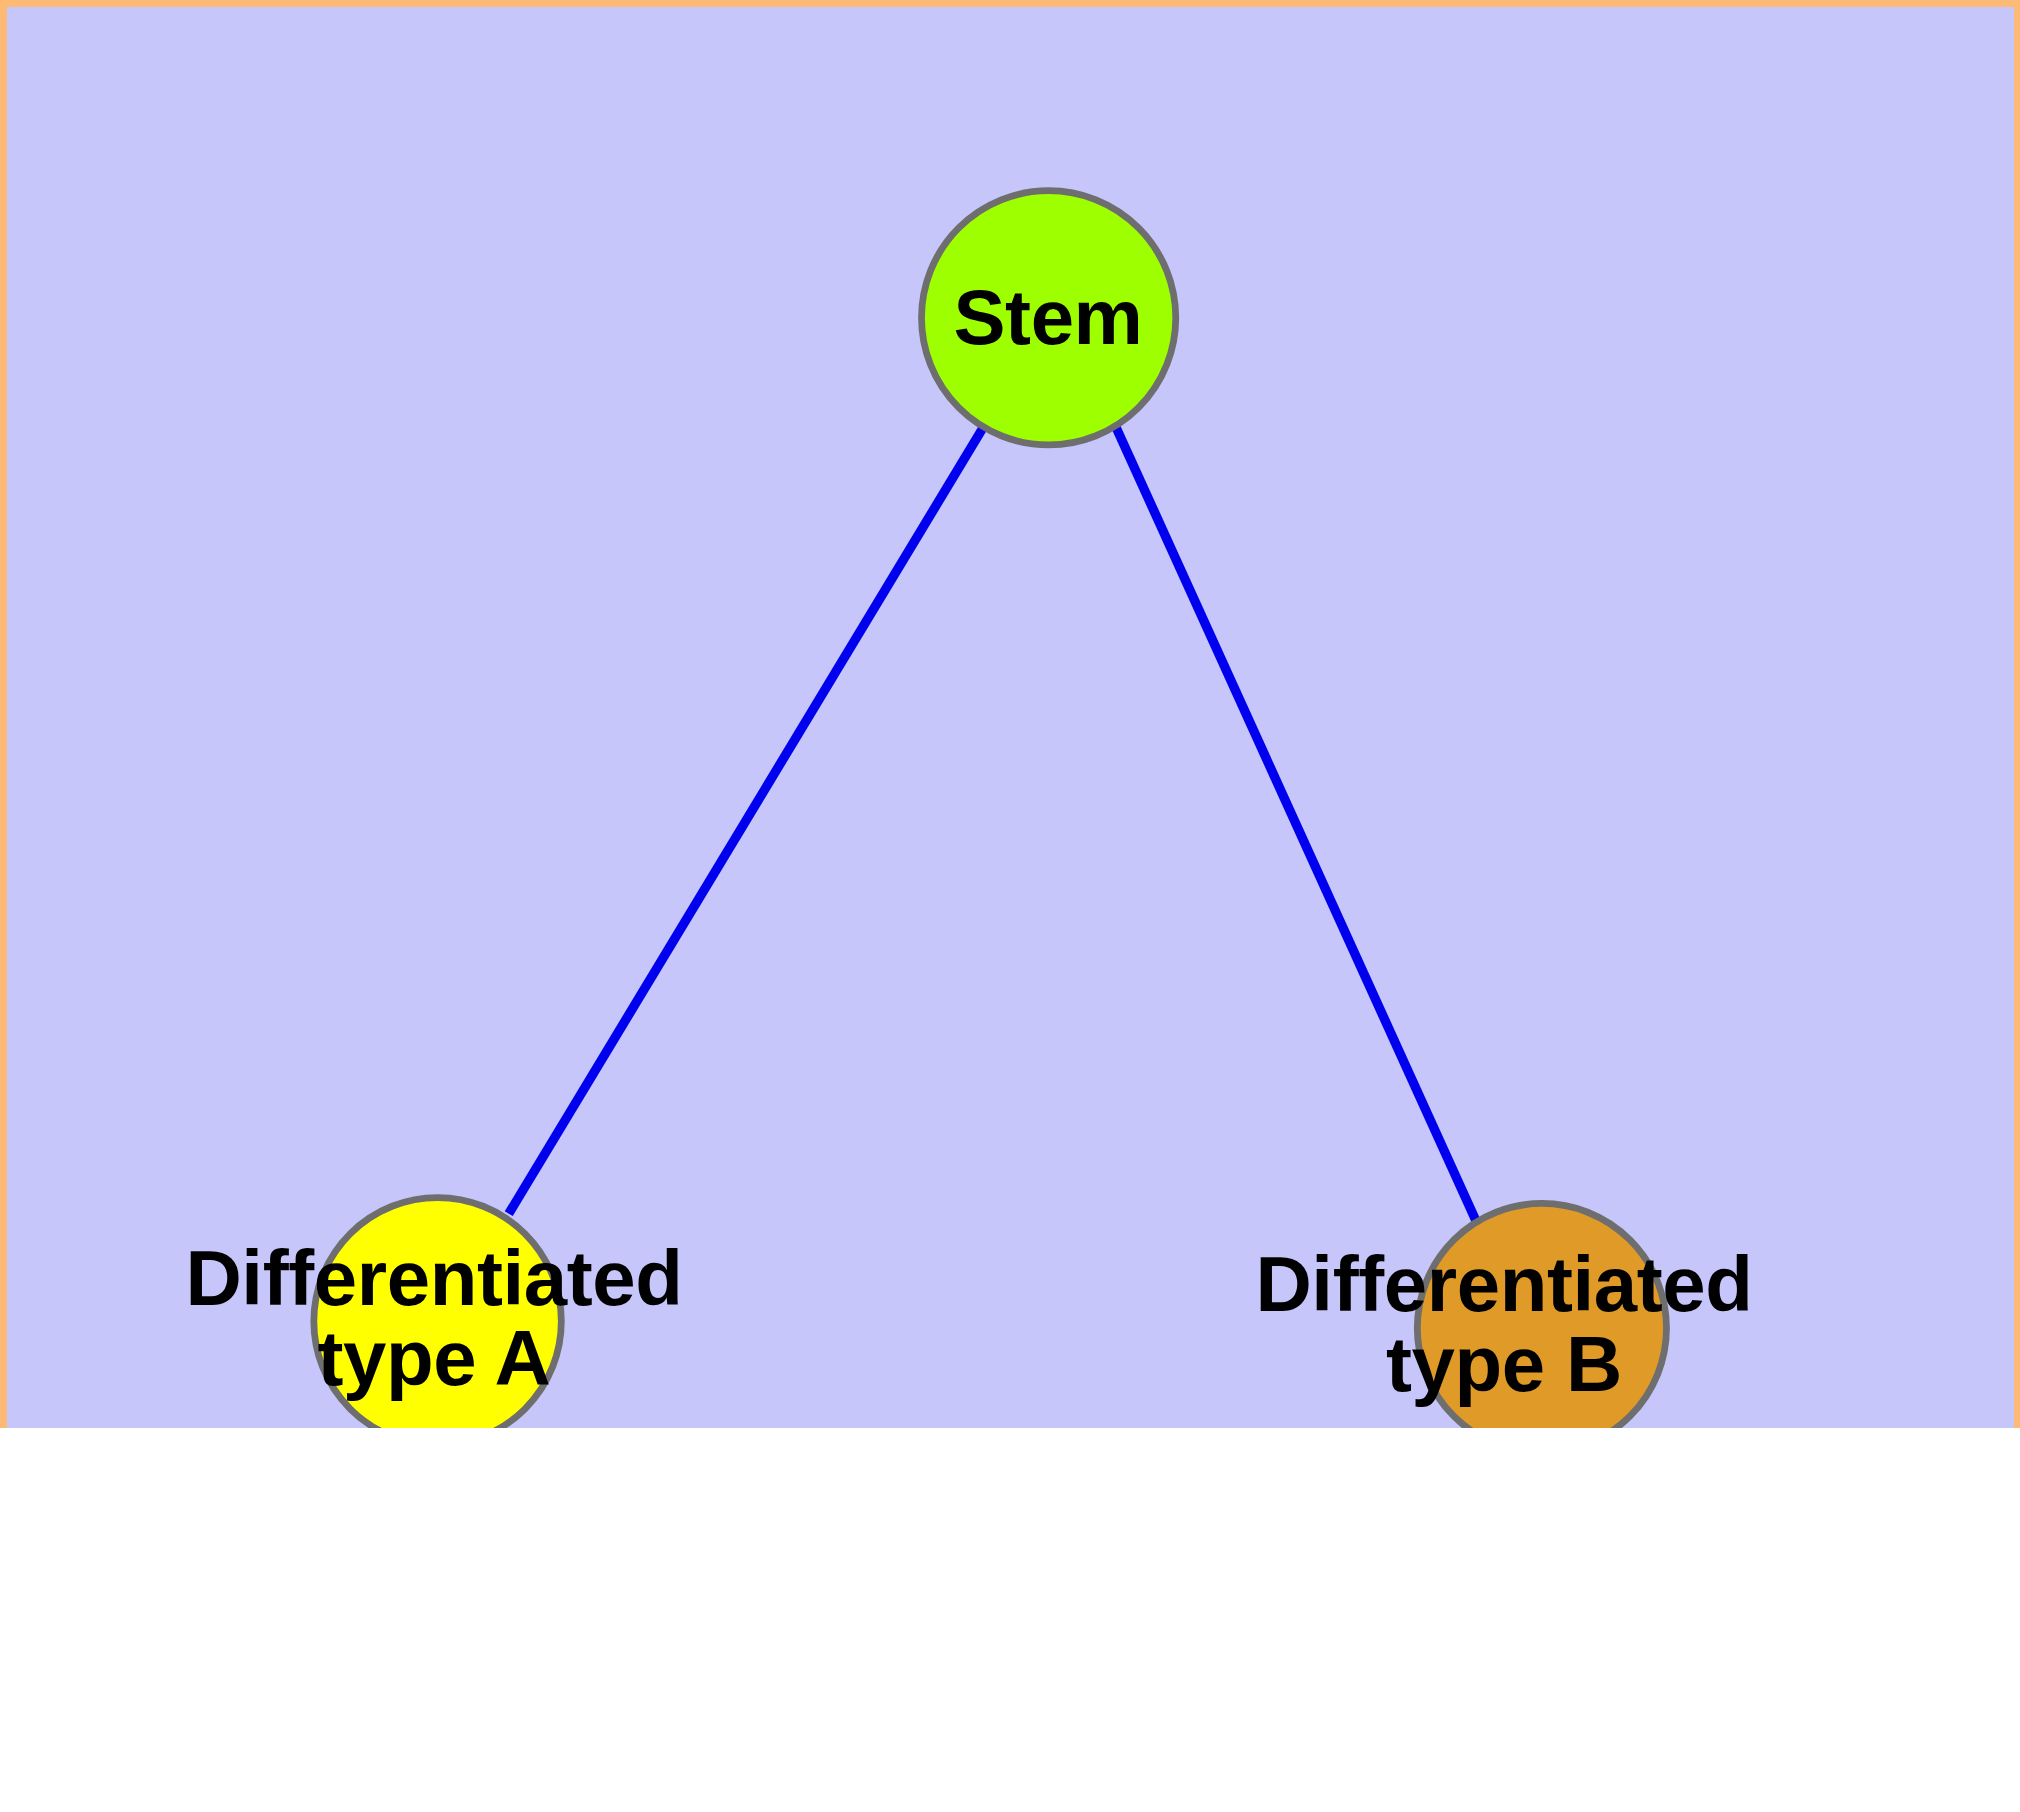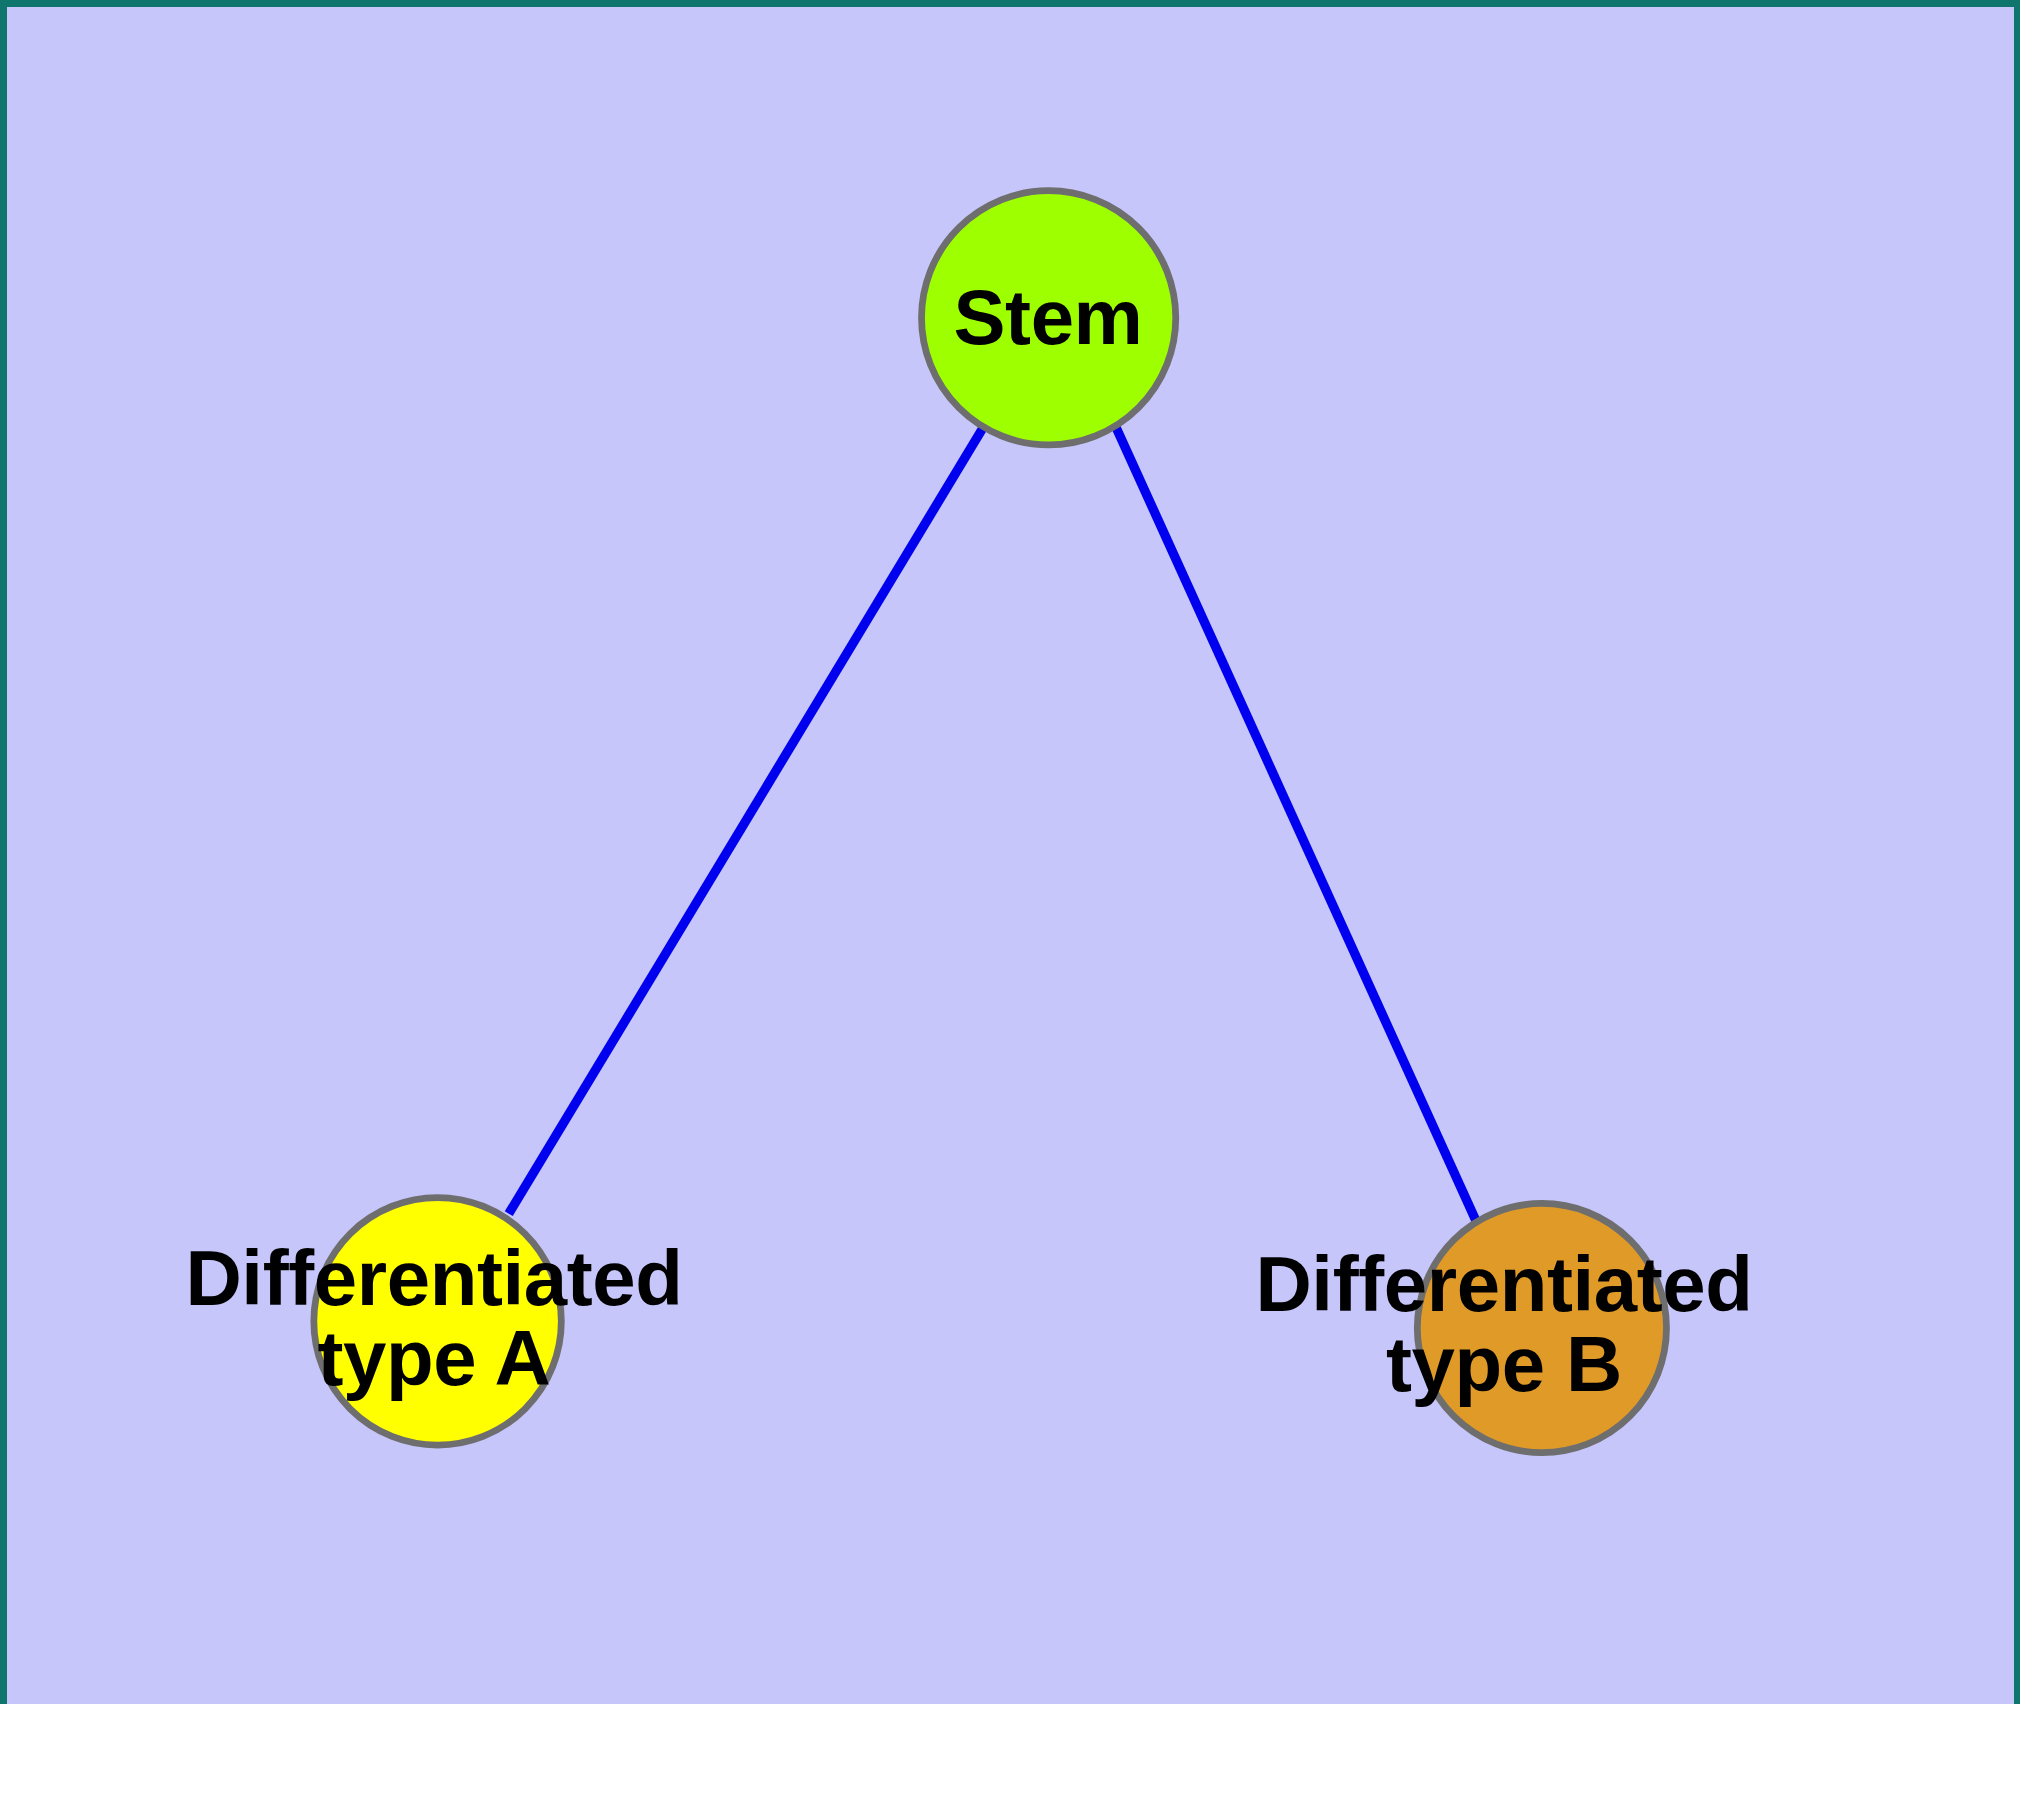--- a/index.html
+++ b/index.html
@@ -4,22 +4,22 @@
 <title>Cell differentiation graph</title>
 <style>
   html, body {
     margin: 0;
     padding: 0;
     background: #ffffff;
   }
   #canvas {
     position: relative;
     width: 2021px;
-    height: 1704px;
-    background: #0f766e;
+    height: 1428px;
+    background: #fdba74;
     overflow: hidden;
     font-family: "Liberation Sans", sans-serif;
   }
   #plot-area {
     position: absolute;
     left: 6.8px;
     top: 6.8px;
     width: 2007px;
     height: 1798px;
     background: #c6c6fb;

